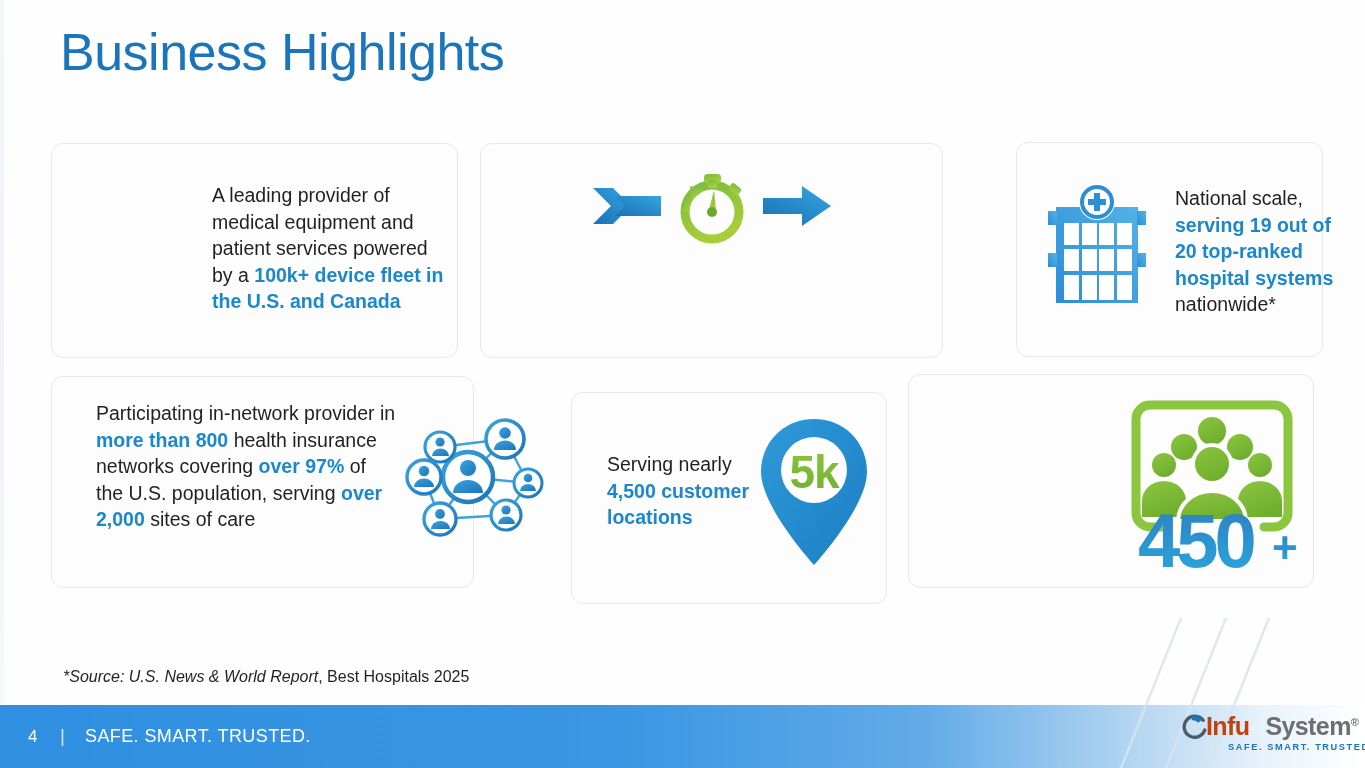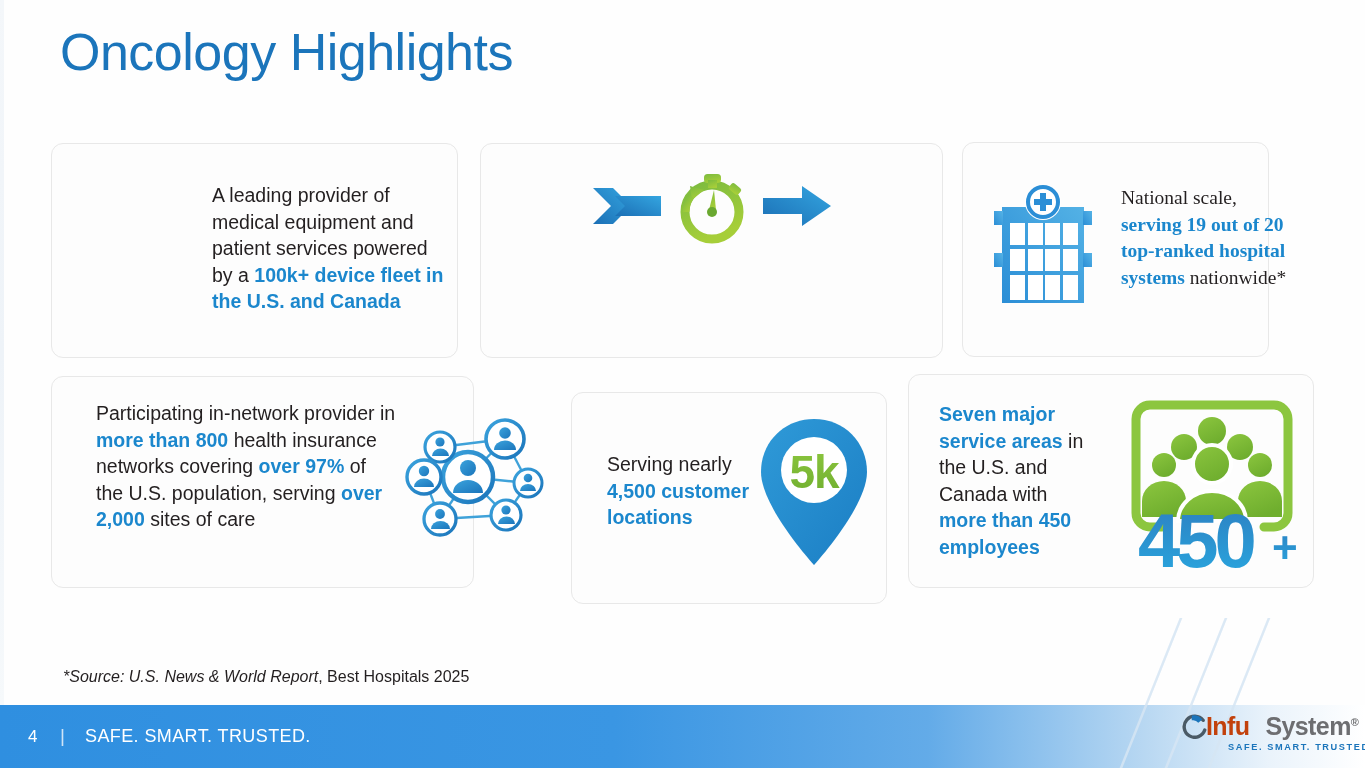--- a/index.html
+++ b/index.html
@@ -23,21 +23,21 @@
   }
 
   
   .card{
     position:absolute;background:#fdfdfd;
     border:1px solid #e8e8e8;border-radius:12px;
     box-sizing:border-box;
   }
   .c1{left:51px; top:143px; width:407px;height:215px;}
   .c2{left:480px;top:143px; width:463px;height:215px;}
-  .c3{left:962px;top:142px; width:307px;height:215px;font-family:Liberation Serif, serif;}
+  .c3{left:1016px;top:142px; width:307px;height:215px;}
   .c4{left:51px; top:376px; width:423px;height:212px;}
   .c5{left:571px;top:392px; width:316px;height:212px;}
   .c6{left:908px;top:374px; width:406px;height:214px;}
 
   .txt{font-size:19.5px;line-height:26.6px;color:#231f20;}
   .hl{color:#1b87cd;font-weight:700;}
 
   
   .c1-icon{position:absolute;left:18px;top:22px;width:160px;height:165px;}
   .c1-text{position:absolute;left:160px;top:38px;width:235px;}
@@ -94,21 +94,21 @@
   .logo-tag{position:absolute;left:50px;top:31px;font-size:9.2px;font-weight:700;
      letter-spacing:1.6px;color:#1b75bb;white-space:nowrap;}
 </style>
 </head>
 <body>
 
 <div class="slide">
 
   <div class="edge-strip"></div>
 
-  <div class="title">Oncology Highlights</div>
+  <div class="title">Business Highlights</div>
 
   <div class="card c1">
     <div class="c1-text txt">
       <span>A leading provider of medical equipment and patient services powered by a </span><span class="hl">100k+ device fleet in the U.S. and Canada</span>
     </div>
   </div>
 
   <div class="card c2">
     <div class="c2-icon">
       <svg viewBox="0 0 250 80" width="250" height="80">
@@ -267,23 +267,20 @@
           </linearGradient>
         </defs>
         <path fill="url(#gPin)" d="M57,4 C27,4 4,27 4,57 C4,92 57,150 57,150 C57,150 110,92 110,57 C110,27 87,4 57,4 Z"></path>
         <circle cx="57" cy="55" r="33" fill="#ffffff"></circle>
         <text x="57" y="73" text-anchor="middle" font-family="Liberation Sans, sans-serif" font-size="46" font-weight="700" fill="url(#gPinNum)" letter-spacing="-1">5k</text>
       </svg>
     </div>
   </div>
 
   <div class="card c6">
-    <div class="c6-text txt">
-      <span class="hl">Seven major service areas</span><span> in the U.S. and Canada with </span><span class="hl">more than 450 employees</span>
-    </div>
     <div class="c6-icon">
       <svg viewBox="0 0 180 185" width="180" height="185">
         <defs>
           <linearGradient id="gGrp" x1="0" y1="0" x2="0.5" y2="1">
             <stop offset="0%" stop-color="#8cc63f"></stop>
               <stop offset="100%" stop-color="#6fae2e"></stop>
           </linearGradient>
           <linearGradient id="gNum6" x1="0" y1="0" x2="0" y2="1">
             <stop offset="0%" stop-color="#2d7ec0"></stop>
               <stop offset="100%" stop-color="#29a8e0"></stop>

